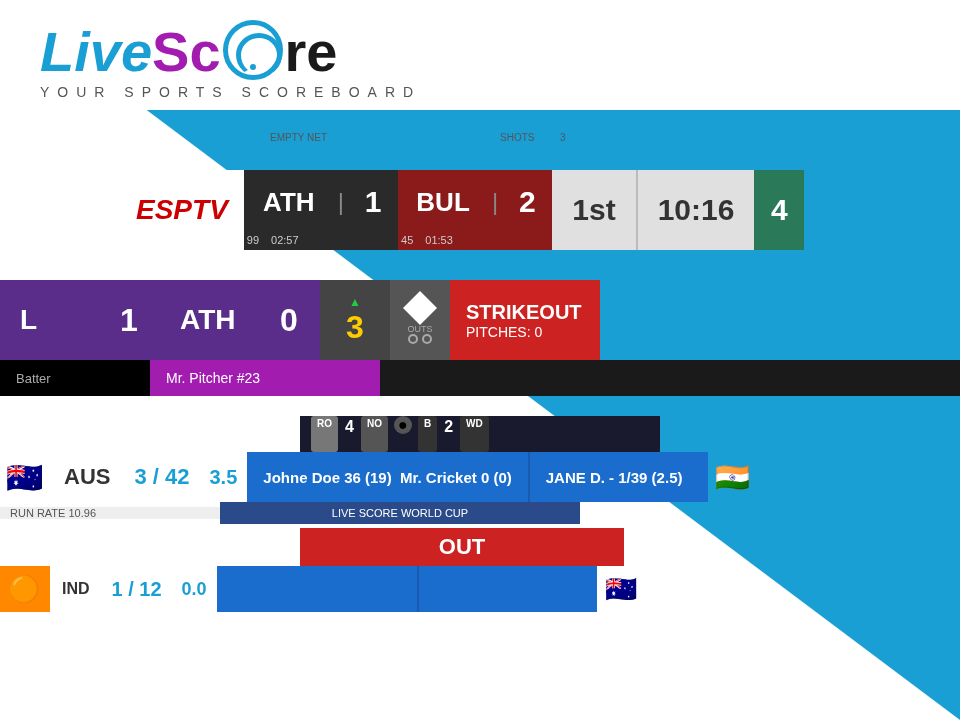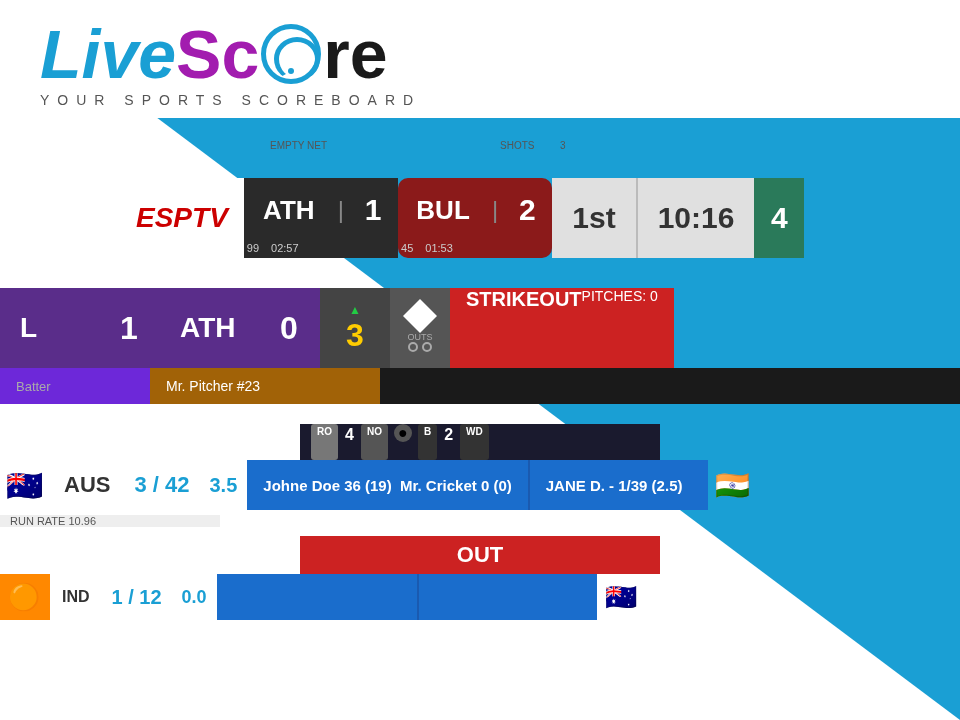--- a/index.html
+++ b/index.html
@@ -32,25 +32,25 @@
       background: white;
     }
 
     .logo-container {
       display: flex;
       flex-direction: column;
       align-items: flex-start;
     }
 
     .logo-text {
-      font-size: 68px;
+      font-size: 56px;
       font-weight: bold;
       line-height: 1;
       display: flex;
-      align-items: center;
+      align-items: flex-end;
     }
 
     .logo-live {
       color: #1a9fd4;
       font-style: italic;
       font-weight: 900;
     }
 
     .logo-sc {
       color: #a21caf;
@@ -178,21 +178,20 @@
       padding: 0 8px 4px 3px;
       gap: 12px;
     }
 
     .ath-block {
       background: #2a2a2a;
     }
 
     .bul-block {
       background: #8b1a1a;
-      border-radius: 10px;
     }
 
     .period-block {
       background: #e0e0e0;
       height: 80px;
       display: flex;
       align-items: center;
       justify-content: center;
       padding: 0 20px;
       font-size: 30px;
@@ -288,21 +287,21 @@
     .bb-out-circle {
       width: 10px;
       height: 10px;
       border: 2px solid #aaa;
       border-radius: 50%;
     }
 
     .bb-strikeout-block {
       background: #cc2222;
       display: flex;
-      flex-direction: row;
+      flex-direction: column;
       justify-content: center;
       padding: 0 16px;
       min-width: 150px;
     }
 
     .bb-strikeout-label {
       color: white;
       font-size: 20px;
       font-weight: 900;
     }
@@ -361,31 +360,31 @@
 
     
     .baseball-player-row {
       display: flex;
       height: 36px;
       background: #1a1a1a;
       margin-left: 0;
     }
 
     .batter-label-cell {
-      background: #6d28d9;
+      background: #000000;
       color: #aaa;
       font-size: 13px;
       padding: 0 16px;
       display: flex;
       align-items: center;
       min-width: 150px;
     }
 
     .pitcher-label-cell {
-      background: #a16207;
+      background: #a21caf;
       color: white;
       font-size: 14px;
       padding: 0 16px;
       display: flex;
       align-items: center;
       min-width: 230px;
     }
 
   </style>
 </head>
@@ -545,26 +544,29 @@
 
       <div style="width:50px; height:50px; display:flex; align-items:center; justify-content:center; font-size:28px;">
         🇮🇳
       </div>
     </div>
 
     <div style="display:flex; height:22px; align-items:center;">
       <div style="font-size:11px; color:#555; padding:0 10px; display:flex; align-items:center; min-width:220px; background:#eee;">
         <span>RUN RATE</span>&nbsp;<span>10.96</span>
       </div>
+      <div style="background:#2a4a8a; color:white; font-size:11px; display:flex; align-items:center; justify-content:center; width:360px; text-align:center; height:22px;">
+        <span>LIVE SCORE WORLD CUP</span>
+      </div>
     </div>
   </div>
 
   <div class="cricket-next-outer">
 
-    <div style="background:#cc2222; color:white; font-size:22px; font-weight:900; text-align:center; padding:6px 0; width:360px; margin-left:300px;">
+    <div style="background:#cc2222; color:white; font-size:22px; font-weight:900; text-align:center; padding:6px 0; width:324px; margin-left:300px;">
       <span>OUT</span>
     </div>
 
     <div style="display:flex; align-items:center; height:46px;">
       <div style="width:50px; height:46px; background:#ff8800; display:flex; align-items:center; justify-content:center; font-size:26px;">
         🟠
       </div>
       <div style="background:white; color:#333; font-size:16px; font-weight:900; padding:0 12px; height:46px; display:flex; align-items:center;">
         <span>IND</span>
       </div>

